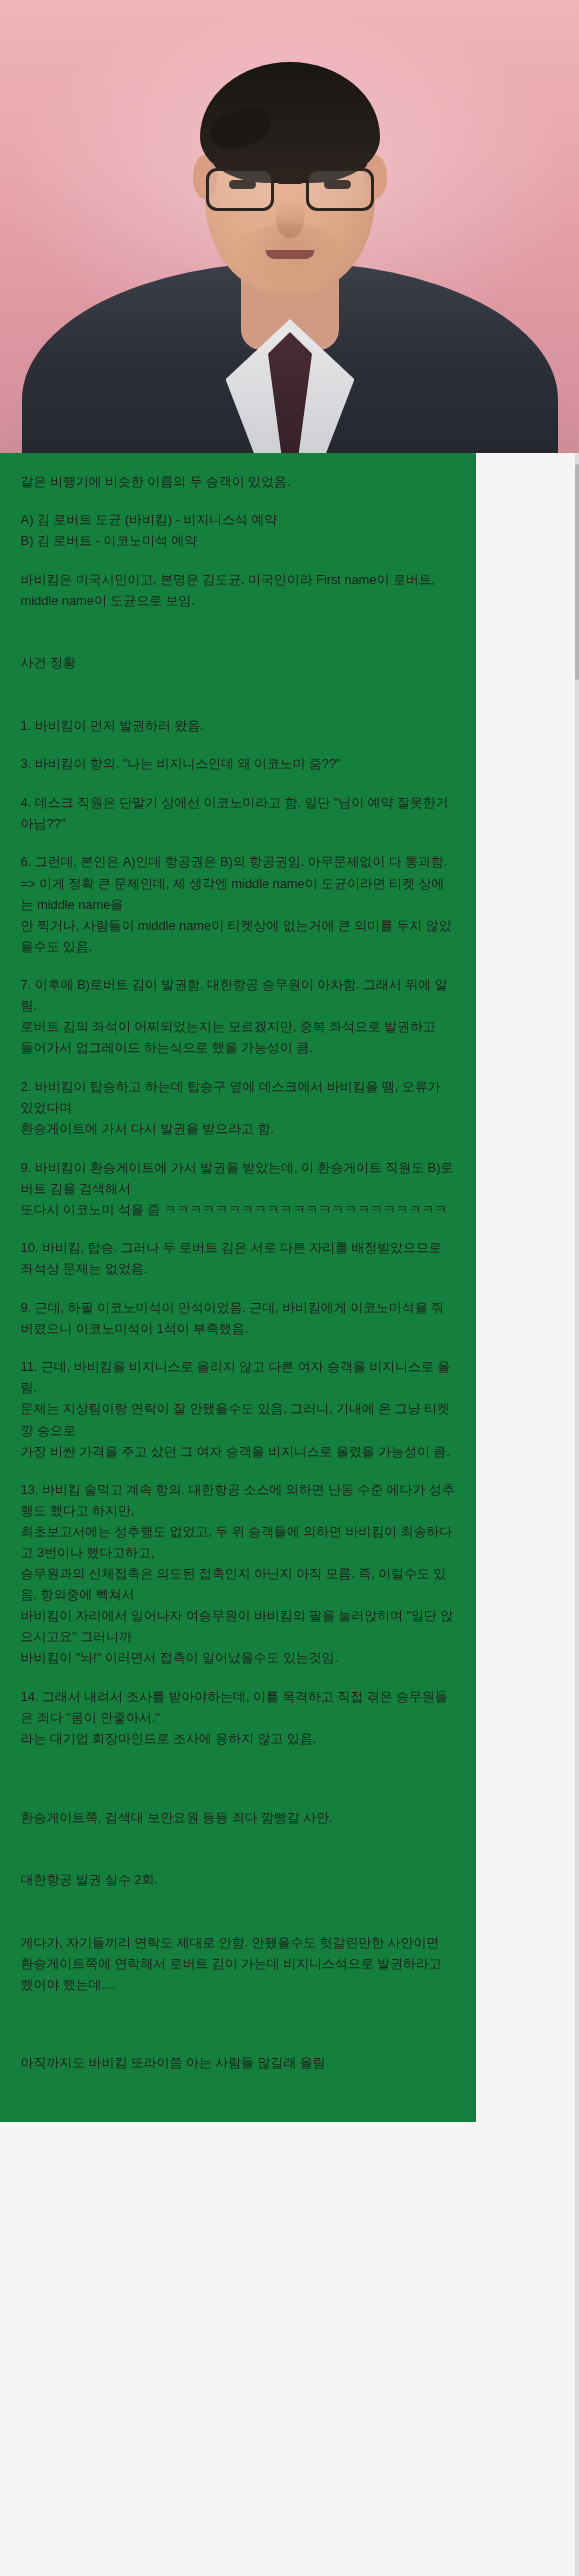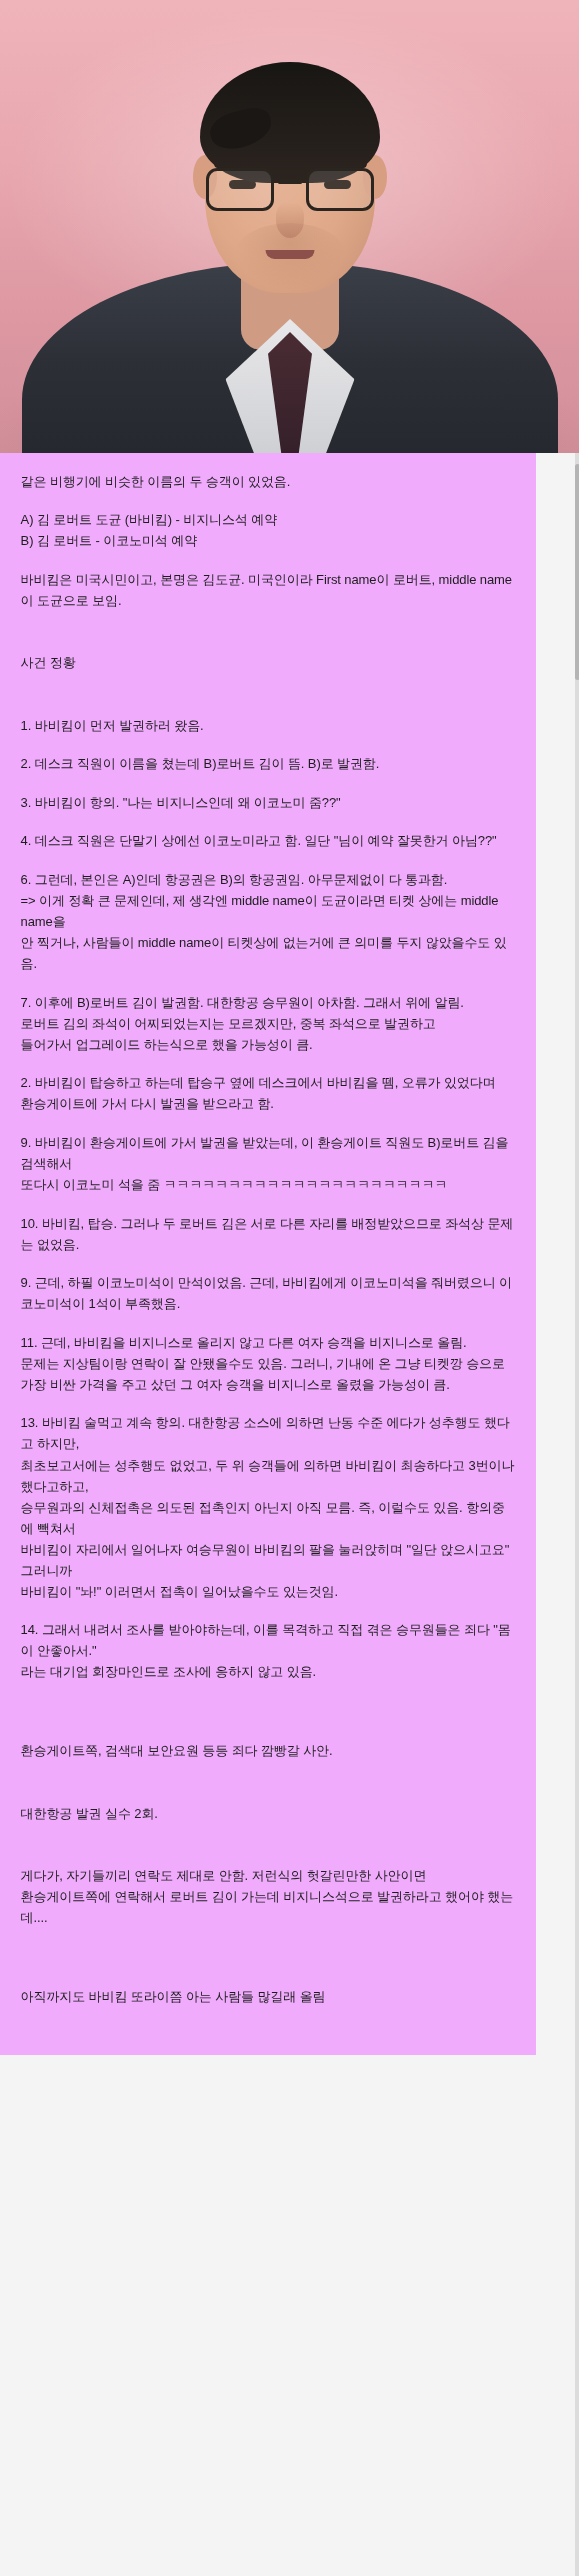--- a/index.html
+++ b/index.html
@@ -196,24 +196,24 @@
     top: 223px;
     transform: translateX(-50%);
     width: 113px;
     height: 67px;
     background: radial-gradient(ellipse at 50% 30%, rgba(130,80,60,0.18), rgba(130,80,60,0) 70%);
     border-radius: 50%;
   }
   
   .body-wrap {
     position: relative;
-    background: #f0abfc;
+    background: #15803d;
     padding: 17.5px 20.6px 31px 20.6px;
     box-sizing: border-box;
-    width: 536px;
+    width: 476px;
   }
   .para {
     font-size: 13px;
     line-height: 1.62;
     color: #1d1d1d;
     margin: 0 0 17.5px 0;
     white-space: pre-wrap;
     word-break: break-word;
     letter-spacing: -0.1px;
   }
@@ -269,21 +269,20 @@
 
   <div class="body-wrap">
     <p class="para">같은 비행기에 비슷한 이름의 두 승객이 있었음.</p>
     <p class="para">A) 김 로버트 도균 (바비킴) - 비지니스석 예약
 B) 김 로버트 - 이코노미석 예약</p>
     <p class="para">바비킴은 미국시민이고, 본명은 김도균. 미국인이라 First name이 로버트, middle name이 도균으로 보임.</p>
     <div class="spacer-md"></div>
     <p class="para">사건 정황</p>
     <div class="spacer-md"></div>
     <p class="para">1. 바비킴이 먼저 발권하러 왔음.</p>
-    <p class="para">2. 데스크 직원이 이름을 쳤는데 B)로버트 김이 뜸. B)로 발권함.</p>
     <p class="para">3. 바비킴이 항의. "나는 비지니스인데 왜 이코노미 줌??"</p>
     <p class="para">4. 데스크 직원은 단말기 상에선 이코노미라고 함. 일단 "님이 예약 잘못한거 아님??"</p>
     <p class="para">6. 그런데, 본인은 A)인데 항공권은 B)의 항공권임. 아무문제없이 다 통과함.
 =&gt; 이게 정확 큰 문제인데, 제 생각엔 middle name이 도균이라면 티켓 상에는 middle name을
 안 찍거나, 사람들이 middle name이 티켓상에 없는거에 큰 의미를 두지 않았을수도 있음.</p>
     <p class="para">7. 이후에 B)로버트 김이 발권함. 대한항공 승무원이 아차함. 그래서 위에 알림.
 로버트 김의 좌석이 어찌되었는지는 모르겠지만, 중복 좌석으로 발권하고
 들어가서 업그레이드 하는식으로 했을 가능성이 큼.</p>
     <p class="para">2. 바비킴이 탑승하고 하는데 탑승구 옆에 데스크에서 바비킴을 뗌, 오류가 있었다며
 환승게이트에 가서 다시 발권을 받으라고 함.</p>
@@ -299,21 +298,21 @@
 승무원과의 신체접촉은 의도된 접촉인지 아닌지 아직 모름. 즉, 이럴수도 있음. 항의중에 빽쳐서
 바비킴이 자리에서 일어나자 여승무원이 바비킴의 팔을 눌러앉히며 "일단 앉으시고요" 그러니까
 바비킴이 "놔!" 이러면서 접촉이 일어났을수도 있는것임.</p>
     <p class="para">14. 그래서 내려서 조사를 받아야하는데, 이를 목격하고 직접 겪은 승무원들은 죄다 "몸이 안좋아서."
 라는 대기업 회장마인드로 조사에 응하지 않고 있음.</p>
     <div class="spacer-lg"></div>
     <p class="para">환승게이트쪽, 검색대 보안요원 등등 죄다 깜빵갈 사안.</p>
     <div class="spacer-md"></div>
     <p class="para">대한항공 발권 실수 2회.</p>
     <div class="spacer-md"></div>
-    <p class="para">게다가, 자기들끼리 연락도 제대로 안함. 저런식의 헛갈린만한 사안이면
+    <p class="para">게다가, 자기들끼리 연락도 제대로 안함. 안됐을수도 헛갈린만한 사안이면
 환승게이트쪽에 연락해서 로버트 김이 가는데 비지니스석으로 발권하라고 했어야 했는데....</p>
     <div class="spacer-lg"></div>
     <p class="para">아직까지도 바비킴 또라이쯤 아는 사람들 많길래 올림</p>
   </div>
 
   <div class="scrollstrip"></div>
   <div class="scrollthumb"></div>
 </div>
 
 

